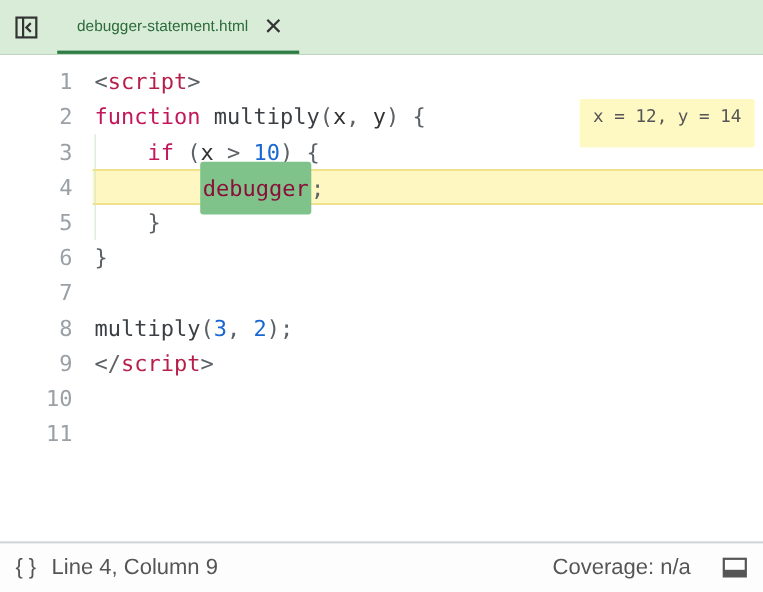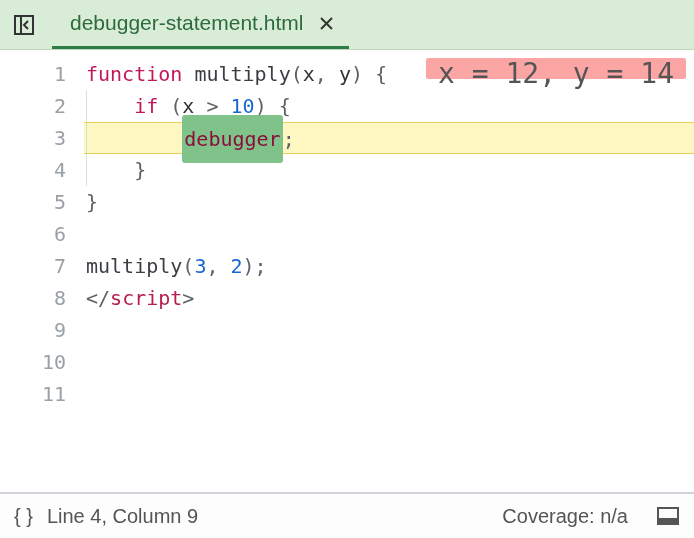--- a/index.html
+++ b/index.html
@@ -26,21 +26,21 @@
     width: 28px; height: 28px;
     display: flex; align-items: center; justify-content: center;
     cursor: pointer;
   }
   .tab {
     display: flex; align-items: center; gap: 10px;
     height: 100%;
     padding: 0 14px 0 18px;
     color: #2d6b3c;
     font-family: -apple-system, "Segoe UI", Arial, sans-serif;
-    font-size: 21px;
+    font-size: 14px;
     border-bottom: 3px solid #2f7d46;
     position: relative;
     cursor: pointer;
   }
   .tab:not(.active){ border-bottom-color: transparent; color:#555; }
   .tab-close {
     width: 18px; height: 18px; display: flex; align-items:center; justify-content:center;
     color: #333; cursor: pointer;
     margin-left: 4px;
   }
@@ -92,25 +92,25 @@
   .tok-punct { color: #5c6166; }
   .tok-kw    { color: #c2185b; }
   .tok-fn    { color: #3b3f44; text-align: center; }
   .tok-var   { color: #333; }
   .tok-num   { color: #1967d2; }
   .tok-tag   { color: #b71f4b; }
   .tok-deb   { background:#7fc28a; color:#8a0f3a; padding:12px 2px; border-radius:3px; }
   .inline-vals {
     position: absolute;
     right: 8px; top: 0;
-    height: 21px; line-height: 32px;
-    background: #fca5a5;
+    height: 44px; line-height: 32px;
+    background: #fef9c3;
     color: #555;
     padding: 0 12px;
-    font-size: 28px;
+    font-size: 16px;
     border-radius: 2px;
   }
   
   .status {
     height: 46px;
     border-top: 2px solid #d0d4d8;
     background: #fdfdfd;
     display: flex;
     align-items: center;
     padding: 0 14px;
@@ -154,20 +154,21 @@
       <div class="ln">4</div>
       <div class="ln">5</div>
       <div class="ln">6</div>
       <div class="ln">7</div>
       <div class="ln">8</div>
       <div class="ln">9</div>
       <div class="ln">10</div>
       <div class="ln">11</div>
     </div>
   <div class="code" id="code">
+      <div class="row"><span class="tok-punct">&lt;</span><span class="tok-tag">script</span><span class="tok-punct">&gt;</span></div>
       <div class="row"><span class="tok-kw">function</span><span> </span><span class="tok-fn">multiply</span><span class="tok-punct">(</span><span class="tok-var">x</span><span class="tok-punct">, </span><span class="tok-var">y</span><span class="tok-punct">) {</span><span class="inline-vals">x = 12, y = 14</span></div>
       <div class="row"><span class="scope-guide"></span><span>    </span><span class="tok-kw">if</span><span> </span><span class="tok-punct">(</span><span class="tok-var">x</span><span> </span><span class="tok-punct">&gt;</span><span> </span><span class="tok-num">10</span><span class="tok-punct">) {</span></div>
       <div class="row highlight"><span class="scope-guide"></span><span>        </span><span class="tok-deb">debugger</span><span class="tok-punct">;</span></div>
       <div class="row"><span class="scope-guide"></span><span>    </span><span class="tok-punct">}</span></div>
       <div class="row"><span class="tok-punct">}</span></div>
       <div class="row"></div>
       <div class="row"><span class="tok-fn">multiply</span><span class="tok-punct">(</span><span class="tok-num">3</span><span class="tok-punct">, </span><span class="tok-num">2</span><span class="tok-punct">);</span></div>
       <div class="row"><span class="tok-punct">&lt;/</span><span class="tok-tag">script</span><span class="tok-punct">&gt;</span></div>
     </div>
 </div>

